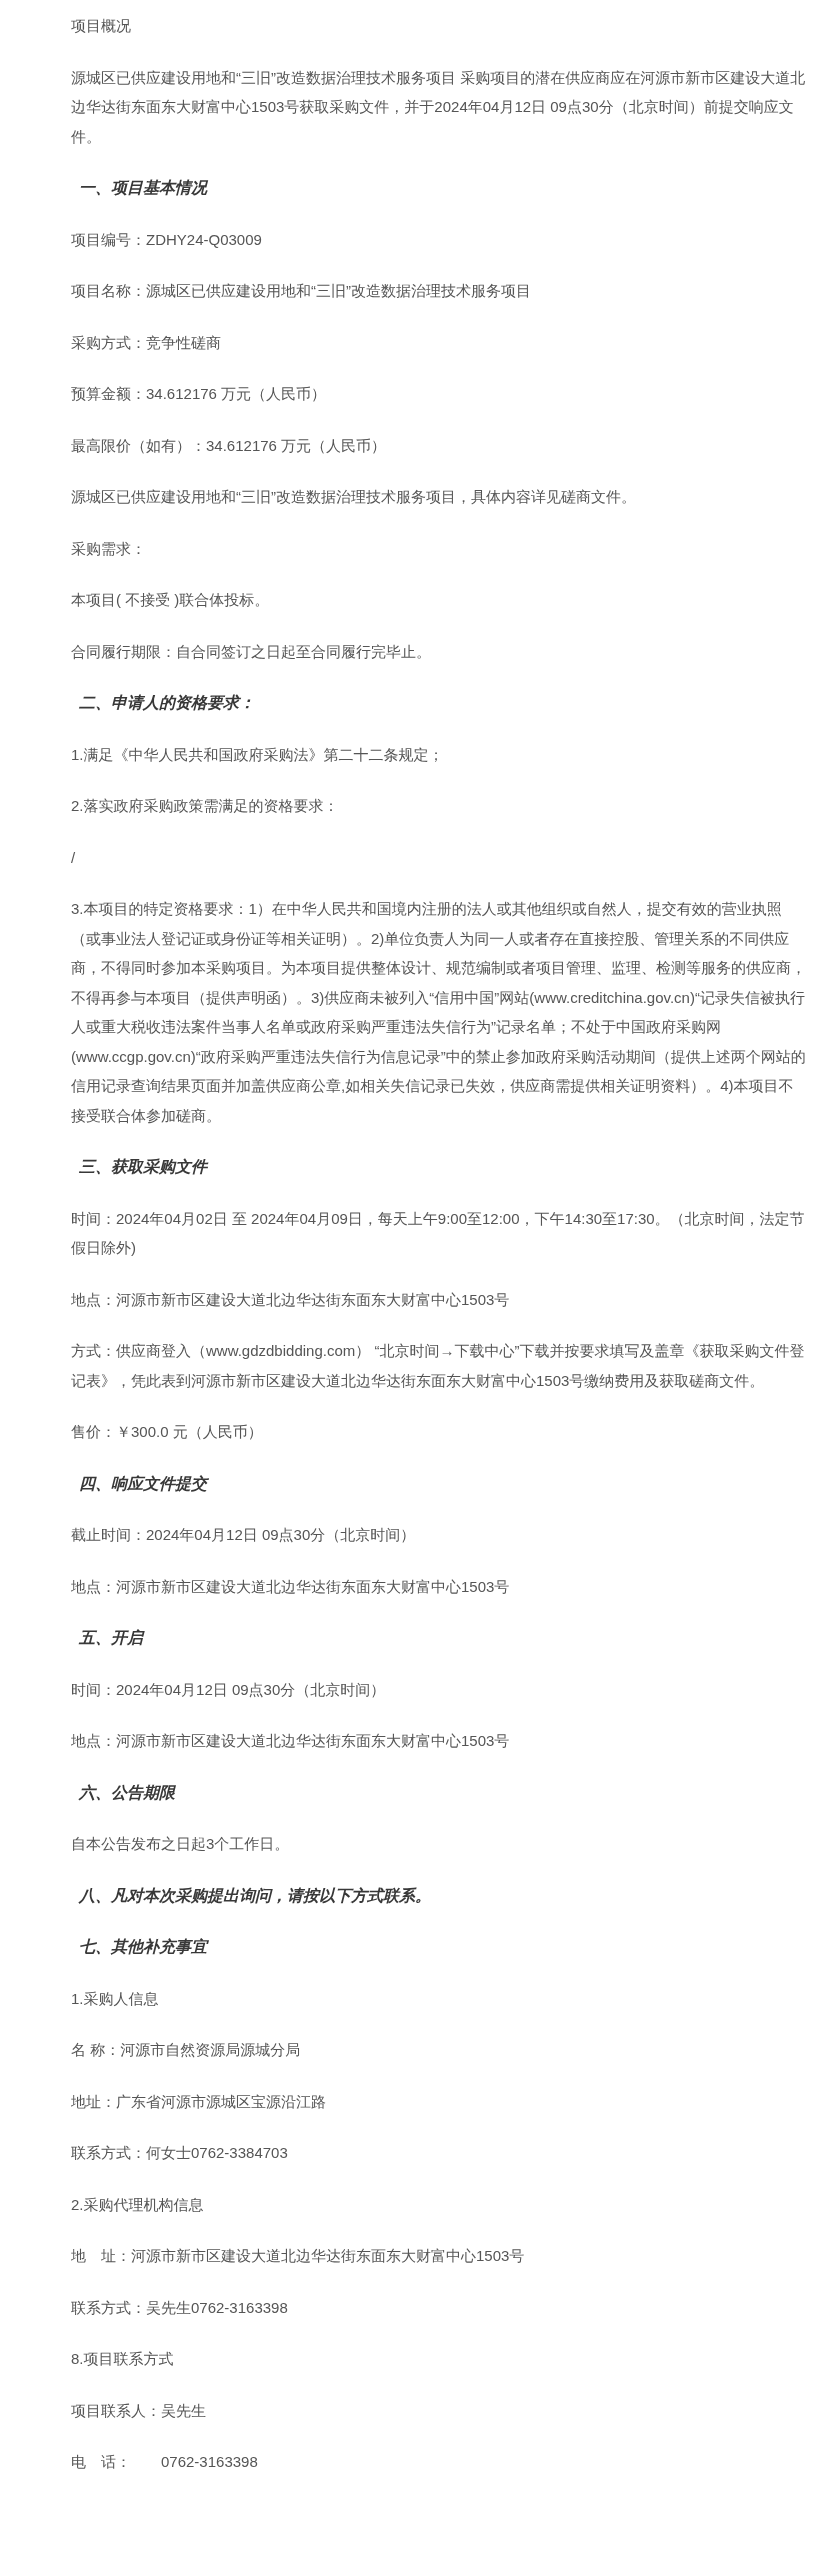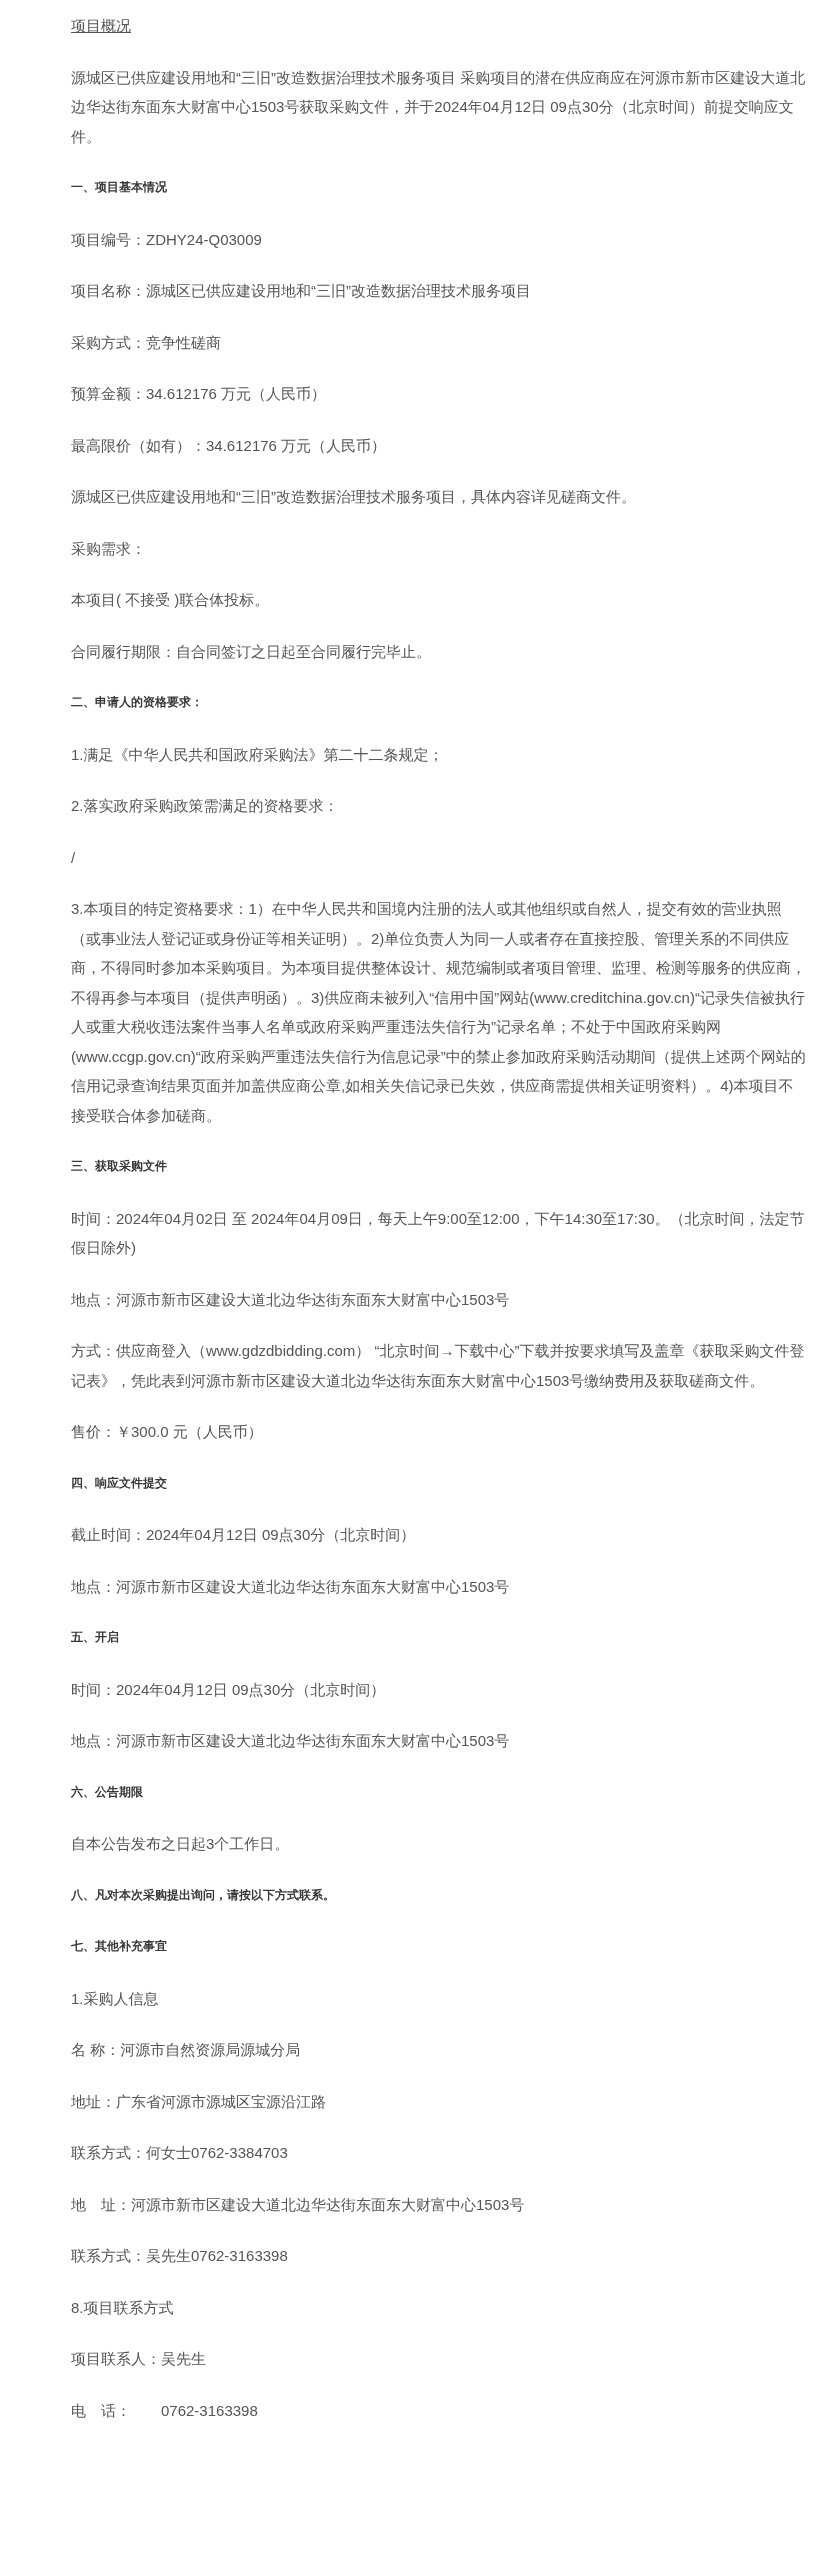--- a/index.html
+++ b/index.html
@@ -19,29 +19,29 @@
     font-size: 15px;
     color: #555555;
     word-wrap: break-word;
   }
   .doc p {
     margin: 22px 0;
     line-height: 29.5px;
     font-weight: normal;
   }
   .doc h2 {
-    margin: 22px 0;
+    margin: 22px 8px;
     line-height: 29.5px;
-    font-size: 12px;
+    font-size: 16px;
     font-weight: bold;
     color: #383838;
+    font-style: italic;
   }
   .doc p.first {
     margin-top: 11.4px;
-    text-decoration: underline;
   }
 </style>
 </head>
 <body>
 
 <div class="doc">
   <p class="first">项目概况</p>
   <p>源城区已供应建设用地和“三旧”改造数据治理技术服务项目 采购项目的潜在供应商应在河源市新市区建设大道北边华达街东面东大财富中心1503号获取采购文件，并于2024年04月12日 09点30分（北京时间）前提交响应文件。</p>
 
   <h2>一、项目基本情况</h2>
@@ -79,20 +79,21 @@
   <p>自本公告发布之日起3个工作日。</p>
 
   <h2>八、凡对本次采购提出询问，请按以下方式联系。</h2>
   <h2>七、其他补充事宜</h2>
 
   <p>1.采购人信息</p>
   <p>名 称：河源市自然资源局源城分局</p>
   <p>地址：广东省河源市源城区宝源沿江路</p>
   <p>联系方式：何女士0762-3384703</p>
 
+  <p>2.采购代理机构信息</p>
   <p>地　址：河源市新市区建设大道北边华达街东面东大财富中心1503号</p>
   <p>联系方式：吴先生0762-3163398</p>
 
   <p>8.项目联系方式</p>
   <p>项目联系人：吴先生</p>
   <p>电　话：　　0762-3163398</p>
 </div>
 
 
 </body></html>

